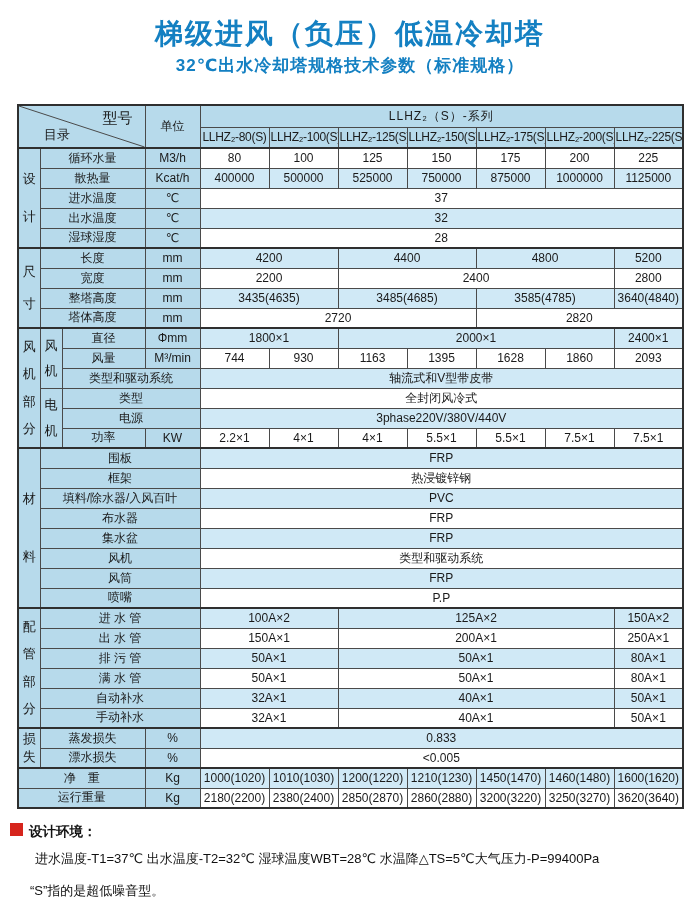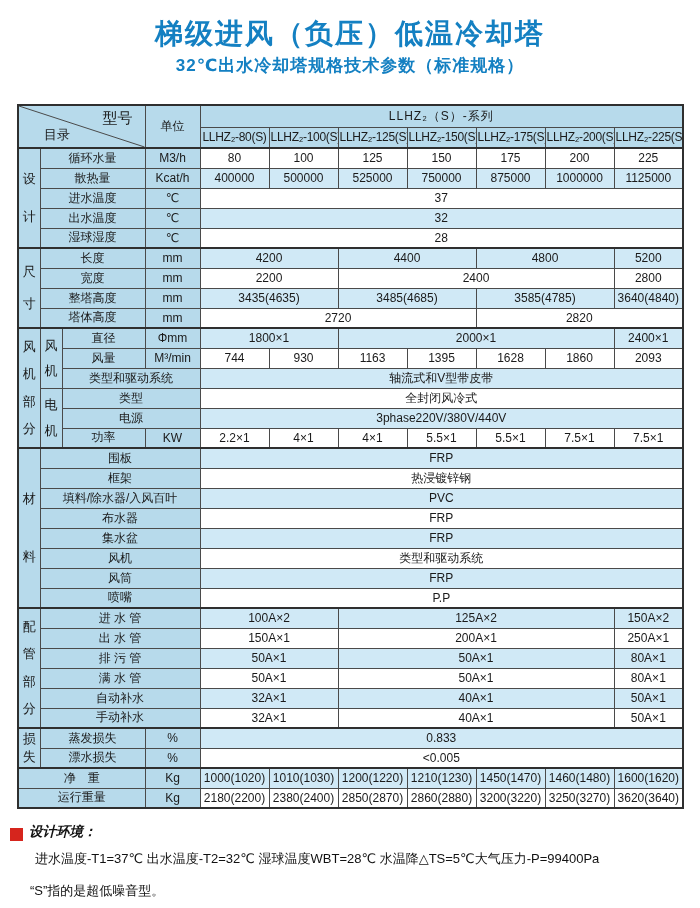--- a/index.html
+++ b/index.html
@@ -49,21 +49,21 @@
   th.corner .c-bl{position:absolute;bottom:3px;left:25px;font-size:13px;}
   th.unit-h{background:var(--label-blue);font-size:13px;margin-top:6px;}
   th.series-h{background:var(--label-blue);font-size:14px;font-weight:600;letter-spacing:1px;}
   td.model-h{background:var(--label-blue);font-size:10px;letter-spacing:-0.3px;}
   td.vert{padding:0;}
   .vstack{
     display:flex;flex-direction:column;align-items:center;justify-content:space-evenly;
     height:100%;width:100%;font-size:13px;
   }
   .notes{margin:14px 0 0 10px;font-size:13px;color:#111;}
-  .note-head{display:flex;align-items:flex-end;font-weight:bold;font-size:13.5px;font-style:italic;}
+  .note-head{display:flex;align-items:flex-start;font-weight:bold;font-size:13.5px;}
   .red-square{display:inline-block;width:13px;height:13px;background:var(--red);margin-right:6px;}
   .note-line1{margin:8px 0 12px 25px;line-height:20px;}
   .note-line2{margin:4px 16px 0 20px;line-height:20px;}
 </style>
 </head>
 <body>
 
 <div class="page">
 
   <div class="title">梯级进风（负压）低温冷却塔</div>

